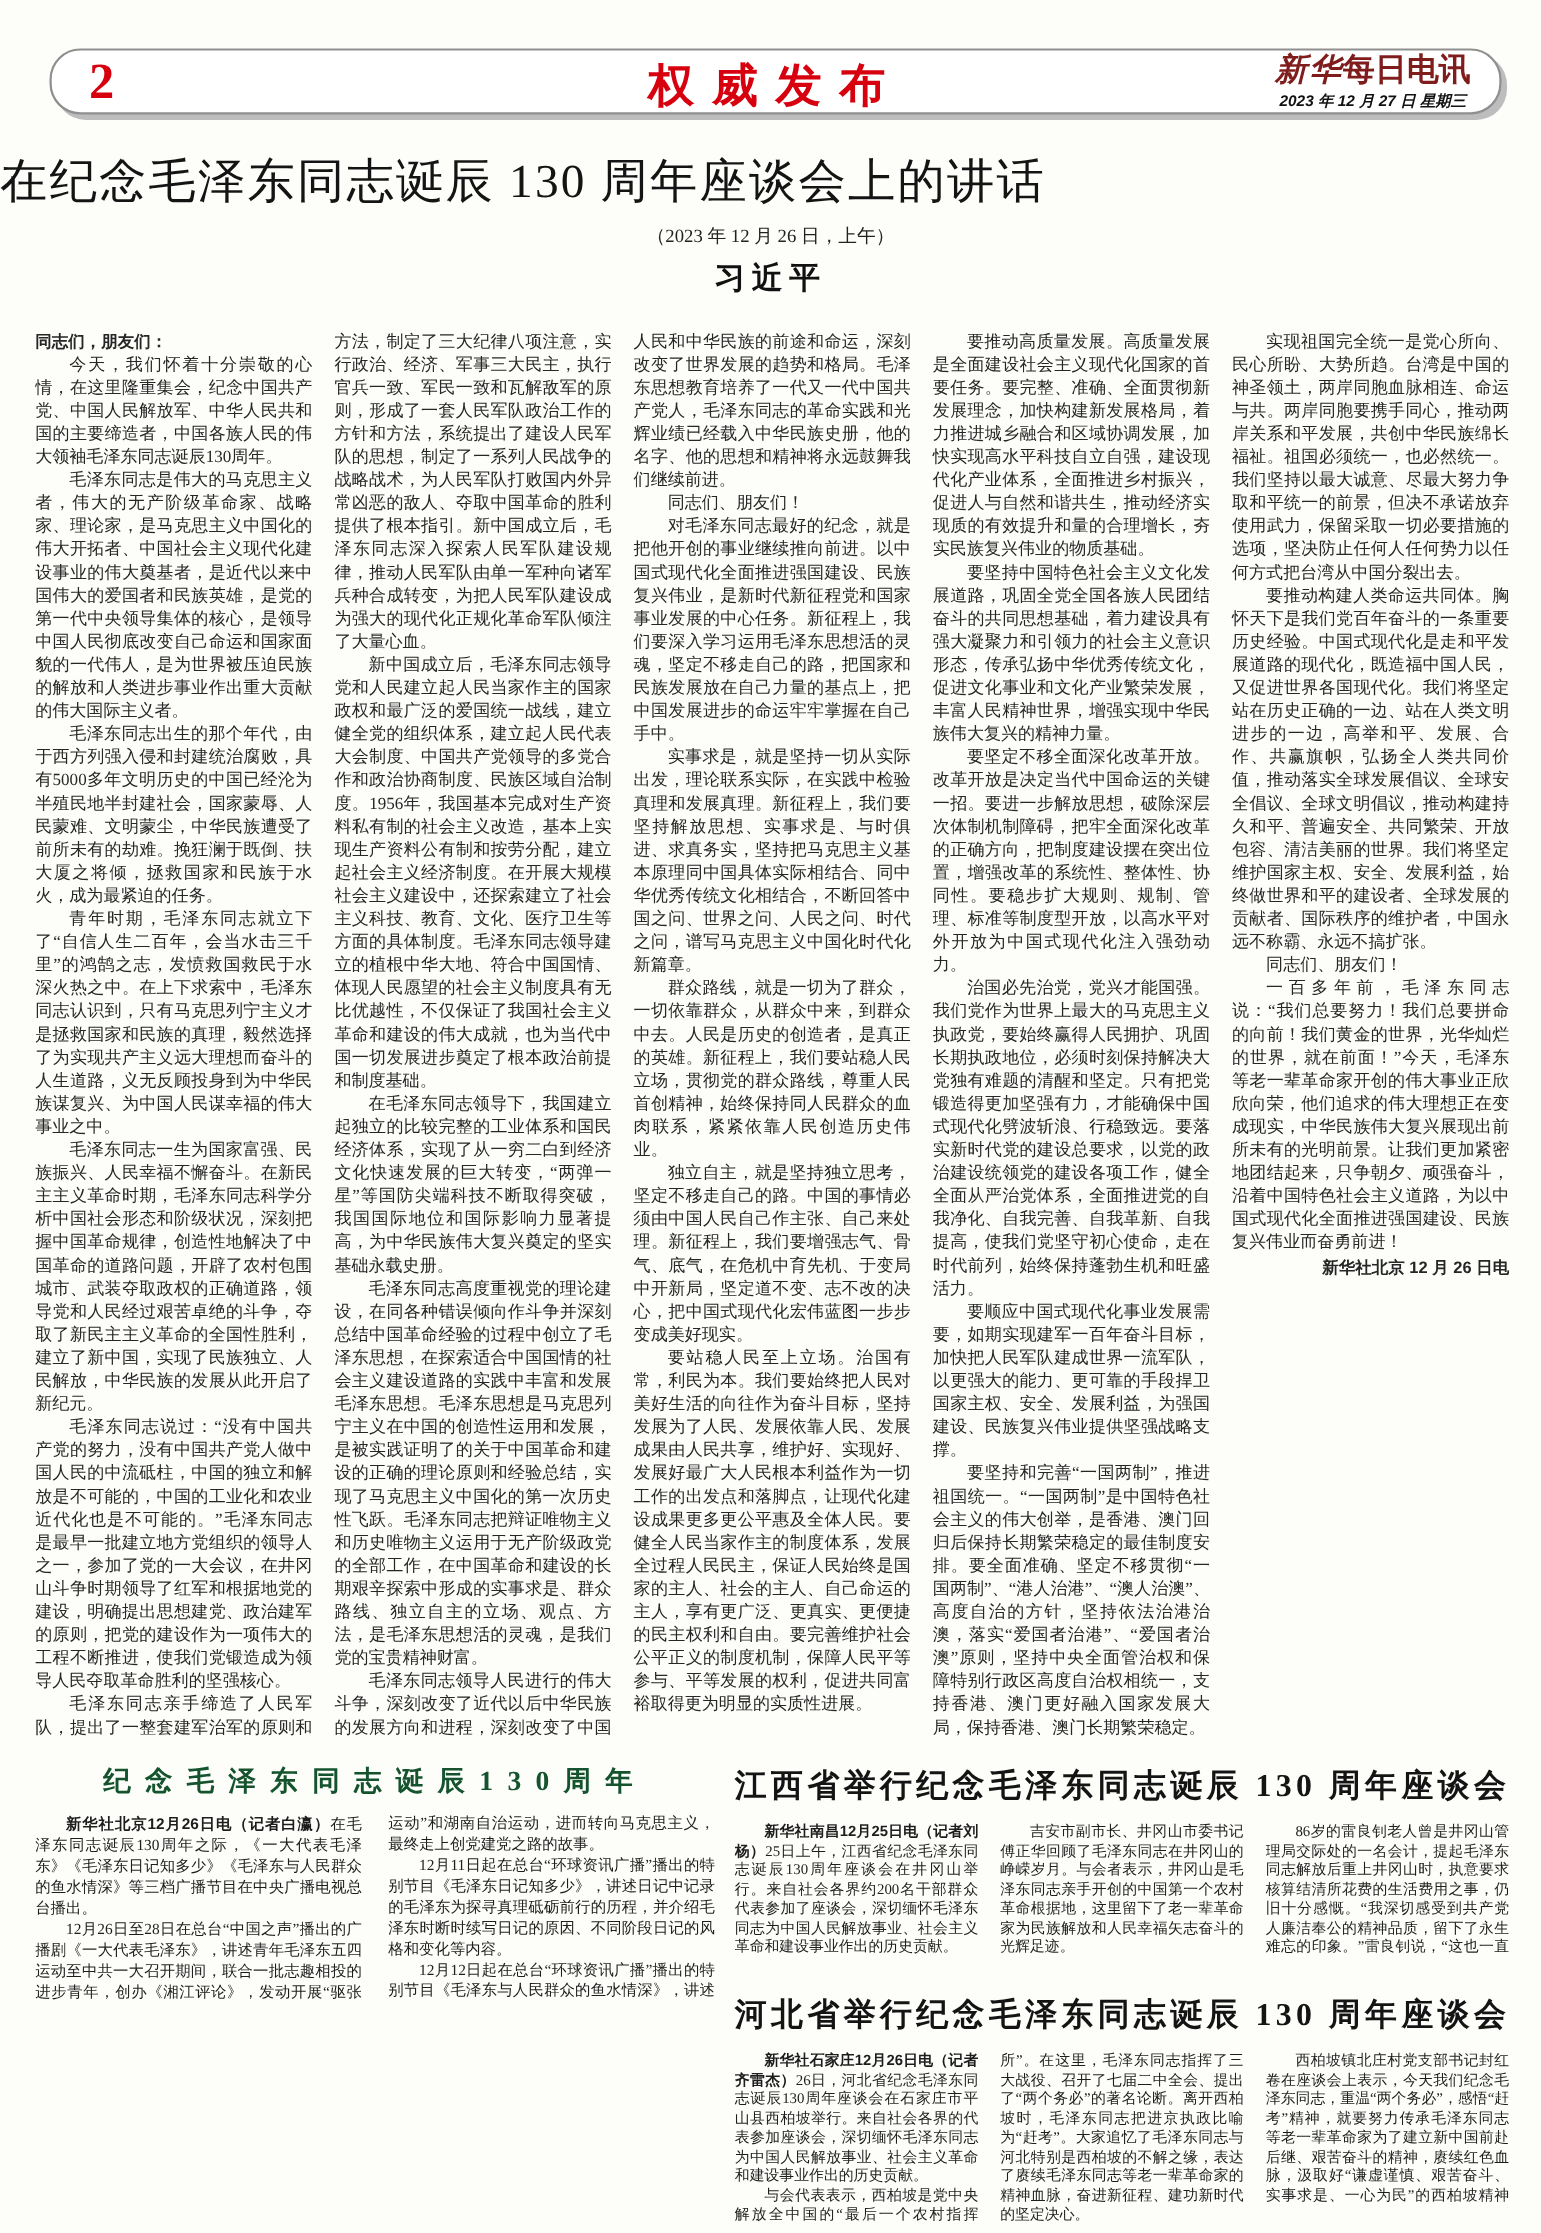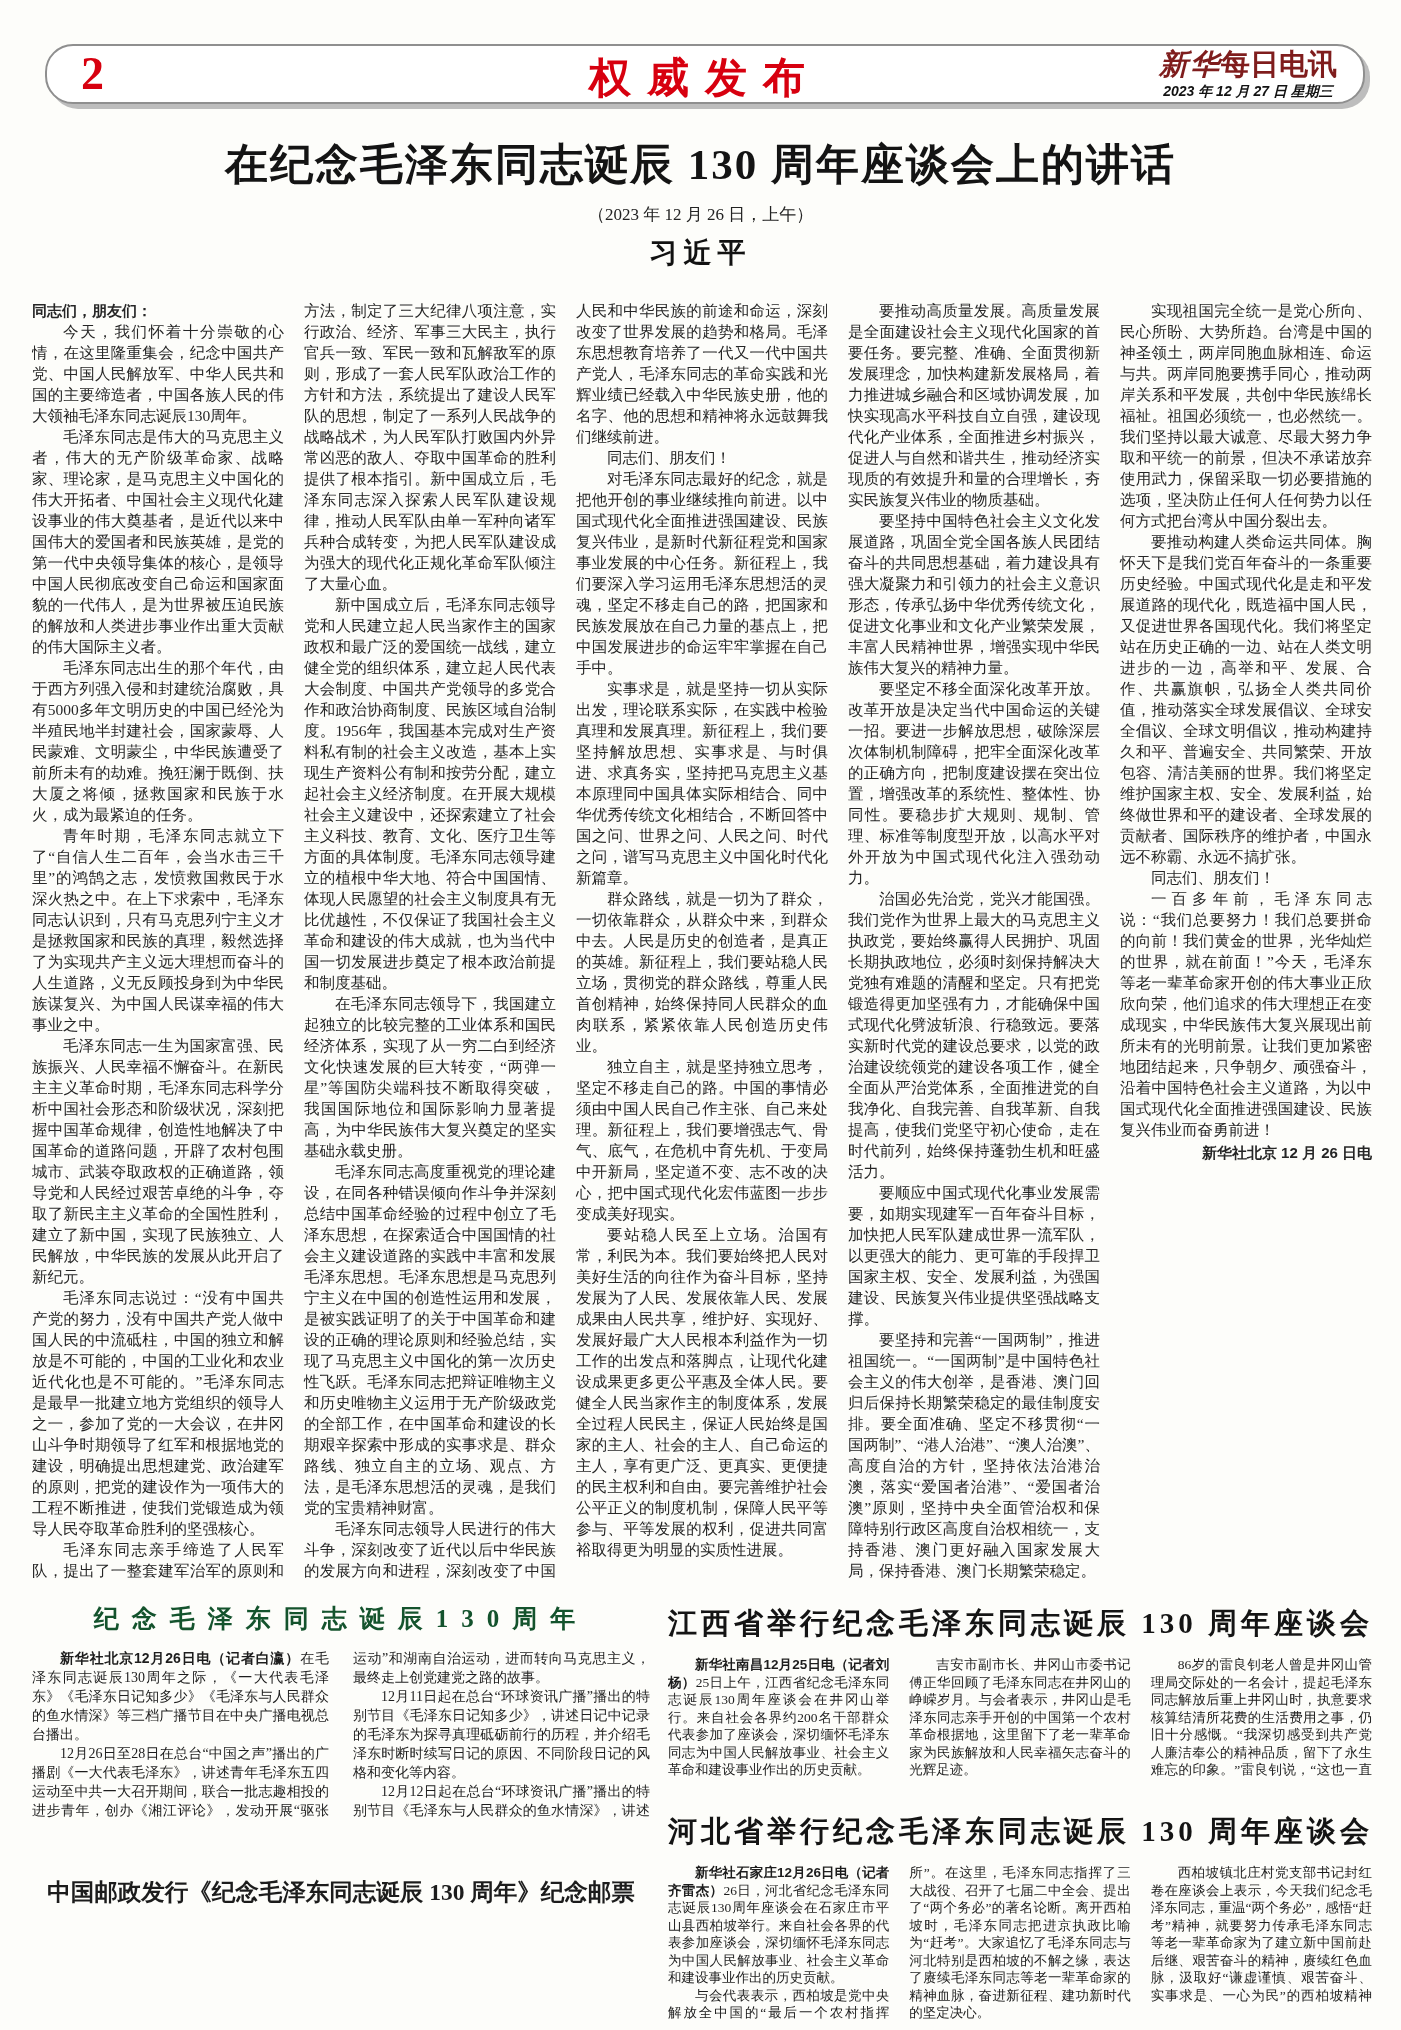--- a/index.html
+++ b/index.html
@@ -29,22 +29,22 @@
   .masthead .brand{
     font-size:29px;font-weight:bold;color:#7f1d1d;white-space:nowrap;
   }
   .masthead .brand .script{font-style:italic;letter-spacing:2px;}
   .masthead .date{
     font-size:14px;font-weight:bold;color:#111;margin-top:3px;
     font-family:"Liberation Sans","DejaVu Sans",sans-serif;white-space:nowrap;font-style:italic;
   }
   
   .speech-headline{
-    position:absolute;left:0;right:0;top:136px;text-align:center;
-    font-size:43px;font-weight:bold;letter-spacing:2px;color:#141414;
+    position:absolute;left:0;right:0;top:136px;text-align:left;
+    font-size:43px;font-weight:normal;letter-spacing:2px;color:#141414;
   }
   .speech-subtitle{
     position:absolute;left:0;right:0;top:203px;text-align:center;
     font-size:17px;color:#222;
   }
   .speech-byline{
     position:absolute;left:0;right:0;top:234px;text-align:center;
     font-size:28px;font-weight:bold;letter-spacing:6px;color:#111;
   }
   
@@ -133,21 +133,20 @@
 
 <div class="article broadcast">
   <div class="kicker" data-bind="broadcast.kicker">纪念毛泽东同志诞辰130周年</div>
   <div class="body">
     <p class="lead"><strong data-bind="broadcast.dateline">新华社北京12月26日电（记者白瀛）</strong><span data-bind="broadcast.lead">在毛泽东同志诞辰130周年之际，《一大代表毛泽东》《毛泽东日记知多少》《毛泽东与人民群众的鱼水情深》等三档广播节目在中央广播电视总台播出。</span></p>
     <div data-bind-list="broadcast.paragraphs"><p>12月26日至28日在总台“中国之声”播出的广播剧《一大代表毛泽东》，讲述青年毛泽东五四运动至中共一大召开期间，联合一批志趣相投的进步青年，创办《湘江评论》，发动开展“驱张运动”和湖南自治运动，进而转向马克思主义，最终走上创党建党之路的故事。</p><p>12月11日起在总台“环球资讯广播”播出的特别节目《毛泽东日记知多少》，讲述日记中记录的毛泽东为探寻真理砥砺前行的历程，并介绍毛泽东时断时续写日记的原因、不同阶段日记的风格和变化等内容。</p><p>12月12日起在总台“环球资讯广播”播出的特别节目《毛泽东与人民群众的鱼水情深》，讲述毛泽东与陕北群众和谐相处的故事，展现毛泽东身体力行联系人民群众的优良作风。</p></div>
   </div>
 </div>
 
 <div class="article stamps">
-  <div class="headline" data-bind="stamps.headline">中国邮政发行《纪念毛泽东同志诞辰 130 周年》纪念邮票</div>
 </div>
 
 <div class="article jiangxi">
   <div class="headline" data-bind="jiangxi.headline">江西省举行纪念毛泽东同志诞辰 130 周年座谈会</div>
   <div class="body">
     <p class="lead"><strong data-bind="jiangxi.dateline">新华社南昌12月25日电（记者刘杨）</strong><span data-bind="jiangxi.lead">25日上午，江西省纪念毛泽东同志诞辰130周年座谈会在井冈山举行。来自社会各界约200名干部群众代表参加了座谈会，深切缅怀毛泽东同志为中国人民解放事业、社会主义革命和建设事业作出的历史贡献。</span></p>
     <div data-bind-list="jiangxi.paragraphs"><p>吉安市副市长、井冈山市委书记傅正华回顾了毛泽东同志在井冈山的峥嵘岁月。与会者表示，井冈山是毛泽东同志亲手开创的中国第一个农村革命根据地，这里留下了老一辈革命家为民族解放和人民幸福矢志奋斗的光辉足迹。</p><p>86岁的雷良钊老人曾是井冈山管理局交际处的一名会计，提起毛泽东同志解放后重上井冈山时，执意要求核算结清所花费的生活费用之事，仍旧十分感慨。“我深切感受到共产党人廉洁奉公的精神品质，留下了永生难忘的印象。”雷良钊说，“这也一直激励着我在工作岗位上忠于职守，把党的优良作风一代代传下去。”</p></div>
   </div>
 </div>
 

